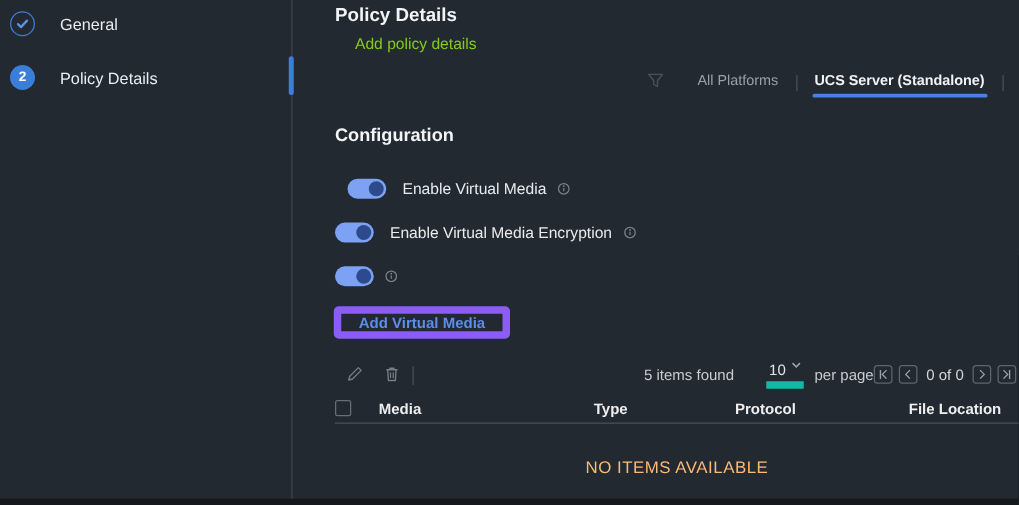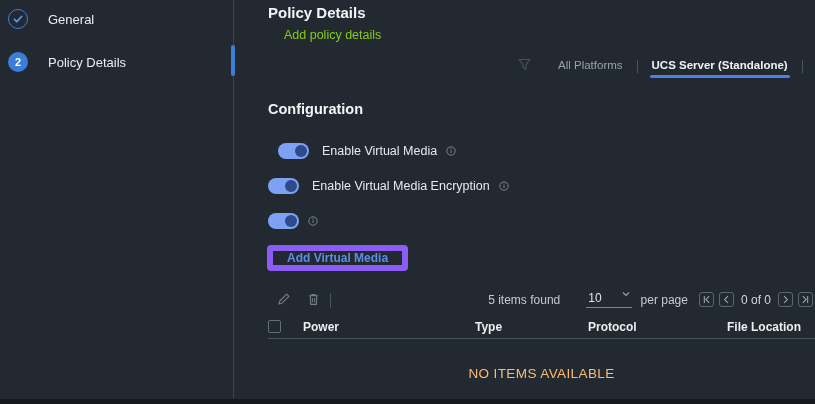--- a/index.html
+++ b/index.html
@@ -59,24 +59,24 @@
 
   
   .tool-icon { position:absolute; top:292px; width:15px; height:15px; cursor:pointer; }
   .tool-sep { position:absolute; left:330px; top:293px; width:1px; height:15px; background:#49515b; }
   .toolbar-right {
     position:absolute; right:2px; top:290px; height:19px;
     display:flex; align-items:center; font-size:12px; color:#c6cbd1;
   }
   .items-found { margin-right:26px; }
   .page-size {
-    display:flex; align-items:flex-start; gap:20px; padding:0 2px 2px 2px;
-    border-bottom:1px solid #14b8a6; color:#e3e6e9; cursor:pointer; margin-right:9px;
-  }
-  .per-page { margin-right:11px; }
+    display:flex; align-items:flex-start; gap:4px; padding:0 2px 2px 2px;
+    border-bottom:6px solid #14b8a6; color:#e3e6e9; cursor:pointer; margin-right:9px;
+  }
+  .per-page { }
   .pg-btn {
     width:15px; height:15px; border:1px solid #5d656f; border-radius:3px;
     background:transparent; display:flex; align-items:center; justify-content:center;
     margin-left:5px; cursor:pointer; padding:0;
   }
   .pg-status { margin:0 7px; color:#d4d8dc; }
 
   
   .hdr-checkbox { position:absolute; left:268px; top:320px; width:13px; height:13px;
     border:1.5px solid #666e78; border-radius:2px; background:transparent; cursor:pointer; }
@@ -211,21 +211,21 @@
     </button>
     <button class="pg-btn">
       <svg width="9" height="9" viewBox="0 0 10 10">
           <path d="M7.4 1v8" stroke="#9aa1a9" stroke-width="1.2" fill="none"></path>
           <path d="M2 1.2L5.7 5 2 8.8" stroke="#9aa1a9" stroke-width="1.2" fill="none"></path>
         </svg>
     </button>
   </div>
 
   <span class="hdr-checkbox"></span>
-  <span class="col-hdr" style="left:303px;">Power</span>
+  <span class="col-hdr" style="left:303px;">Media</span>
   <span class="col-hdr" style="left:447px;margin-left:28px;">Type</span>
   <span class="col-hdr" style="left:588px;">Protocol</span>
   <span class="col-hdr" style="left:727px;">File Location</span>
   <div class="hdr-line"></div>
 
   <div class="empty-msg">NO ITEMS AVAILABLE</div>
 
   <div class="bottom-strip"></div>
 </div>
 

